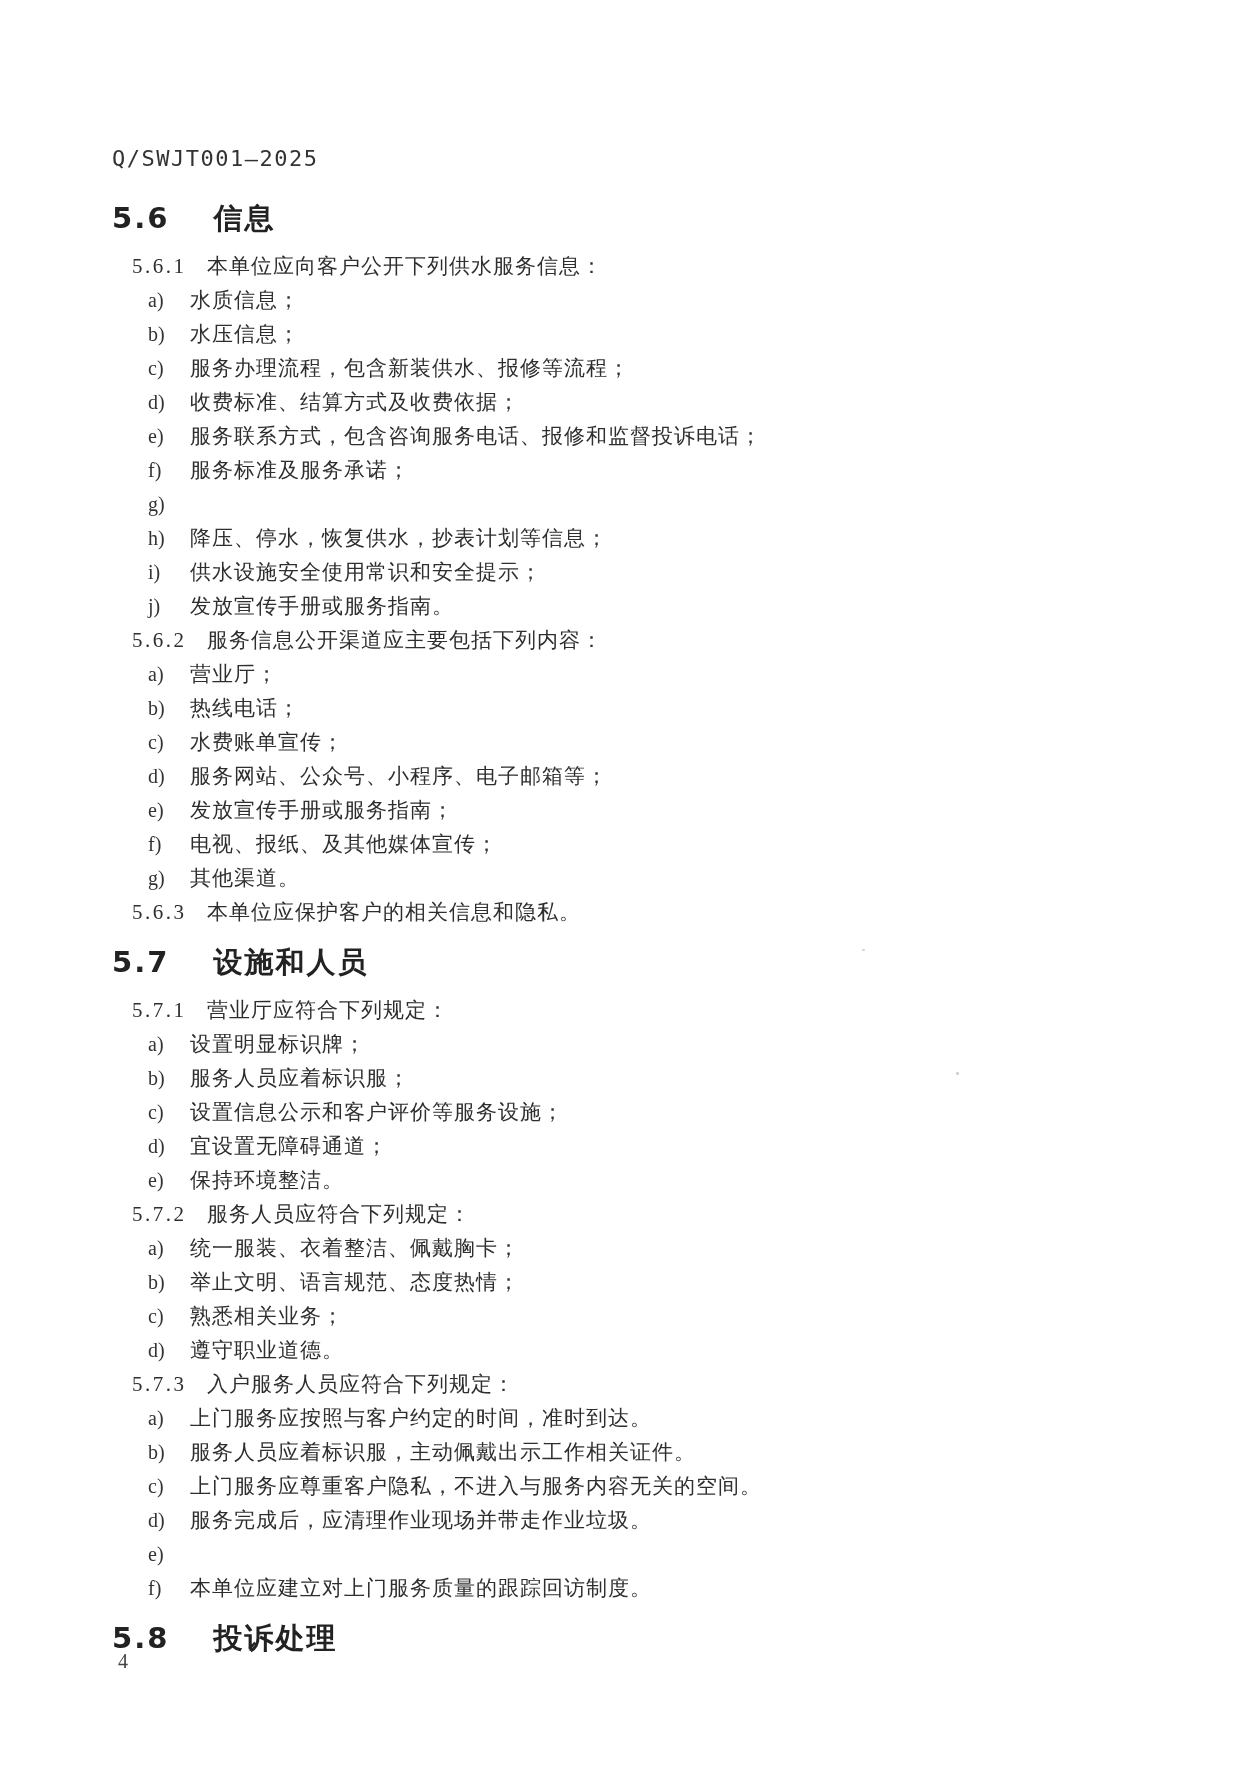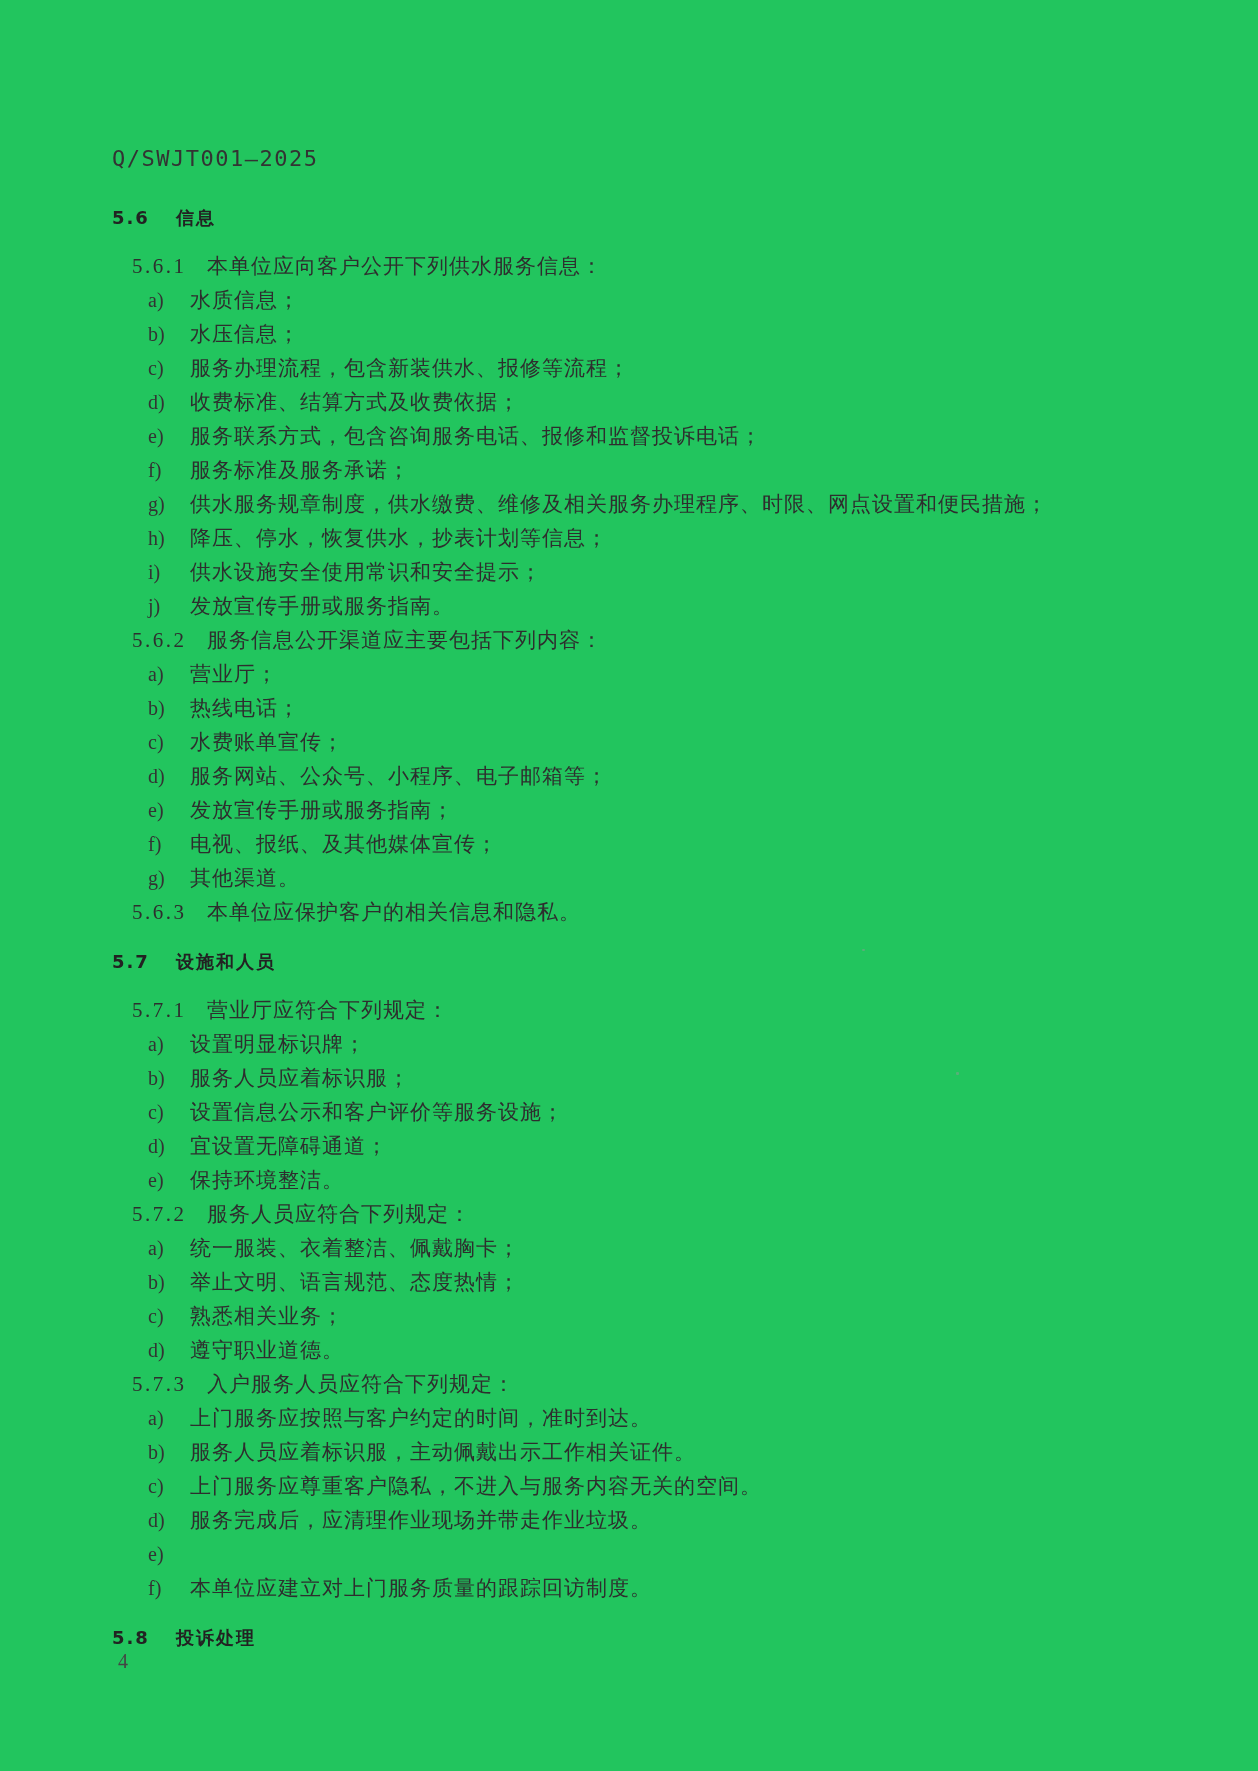--- a/index.html
+++ b/index.html
@@ -5,21 +5,21 @@
   html, body {
     margin: 0;
     padding: 0;
     background: #e8e8e8;
   }
   .page {
     position: relative;
     width: 1258px;
     height: 1771px;
     margin: 0 auto;
-    background: #22c55e;
+    background: #ffffff;
     overflow: hidden;
     font-family: "Liberation Serif", "DejaVu Serif", serif;
     color: #2e2e2e;
   }
   .content {
     position: absolute;
     left: 112px;
     top: 146px;
     right: 70px;
   }
@@ -28,24 +28,25 @@
     letter-spacing: 1.5px;
     color: #333;
     margin-bottom: 32px;
     font-family: "DejaVu Sans Mono", "Liberation Mono", monospace;
   }
   .heading-row {
     display: flex;
     align-items: baseline;
     font-family: "DejaVu Sans", "Liberation Sans", sans-serif;
     font-weight: 700;
-    font-size: 18px;
+    font-size: 29px;
     color: #222;
     line-height: 30px;
     margin: 18px 0 16px 0;
+    gap: 30px;
   }
   .heading-row .h-num {
     min-width: 50px;
     letter-spacing: 2px;
     margin-right: 14px;
   }
   .heading-row .h-title {
     letter-spacing: 2px;
   }
   .clause-row {
@@ -134,21 +135,20 @@
     <div class="item-row">
       <span class="i-label">e)</span>
       <span class="i-text">服务联系方式，包含咨询服务电话、报修和监督投诉电话；</span>
     </div>
     <div class="item-row">
       <span class="i-label">f)</span>
       <span class="i-text">服务标准及服务承诺；</span>
     </div>
     <div class="item-row">
       <span class="i-label">g)</span>
-      <span class="i-text">供水服务规章制度，供水缴费、维修及相关服务办理程序、时限、网点设置和便民措施；</span>
     </div>
     <div class="item-row">
       <span class="i-label">h)</span>
       <span class="i-text">降压、停水，恢复供水，抄表计划等信息；</span>
     </div>
     <div class="item-row">
       <span class="i-label">i)</span>
       <span class="i-text">供水设施安全使用常识和安全提示；</span>
     </div>
     <div class="item-row">

